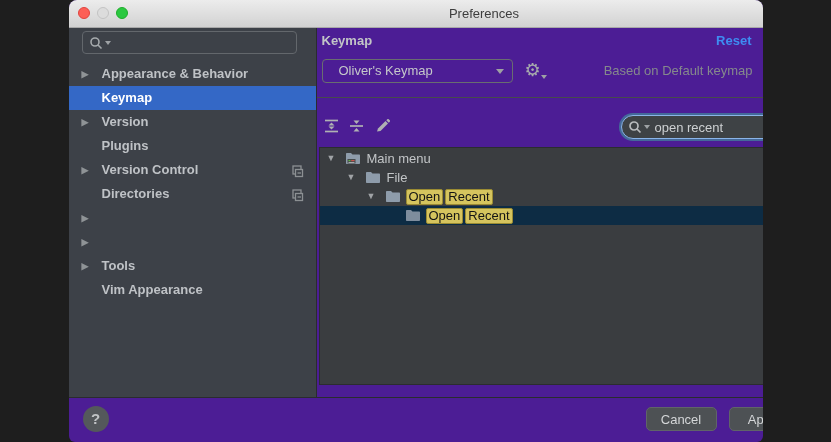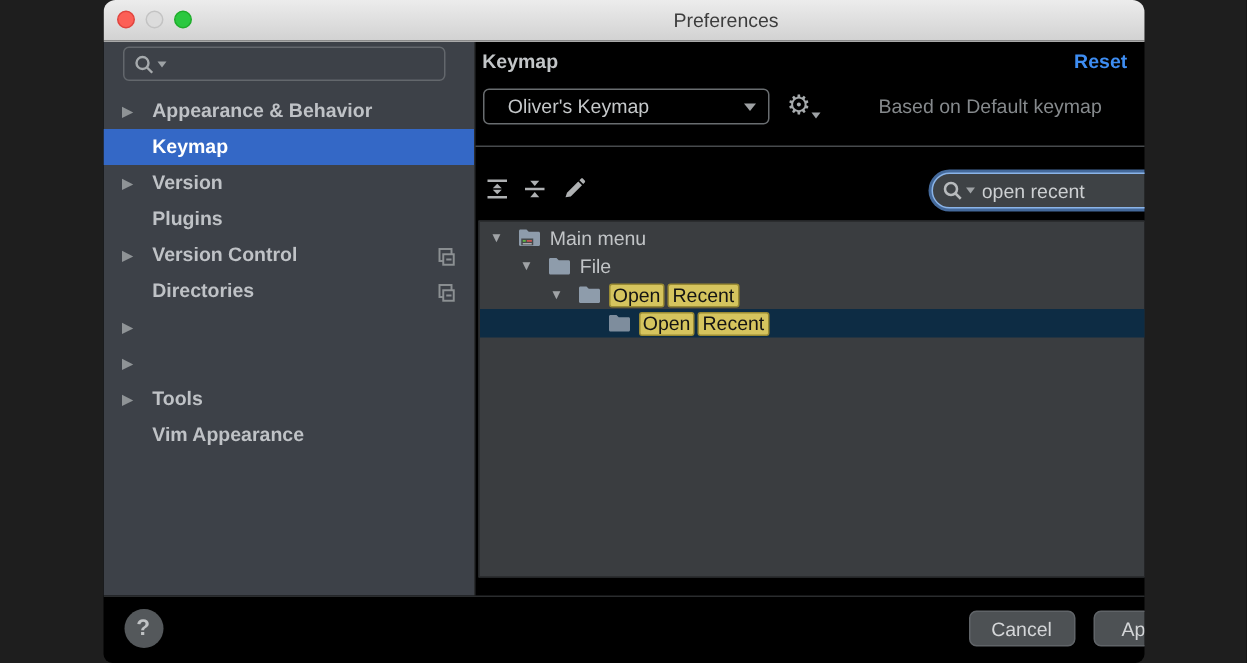--- a/index.html
+++ b/index.html
@@ -1,16 +1,16 @@
 <!DOCTYPE html>
 <html><head>
 <meta charset="utf-8">
 <style>
   html,body{margin:0;padding:0;background:#1e1e1e;font-family:"Liberation Sans",sans-serif;}
-  .window{position:relative;width:694px;height:442px;margin:0 auto;background:#000000;
+  .window{position:relative;width:694px;height:442px;margin:0 auto;background:#4c1d95;
           border-radius:8px 8px 6px 6px;overflow:hidden;font-size:13px;color:#C1C4C6;}
 
   
   .titlebar{position:absolute;left:0;top:0;width:831px;height:27px;
             background:linear-gradient(#ECECEC,#D2D2D2);border-bottom:1px solid #A9A9A9;}
   .titlebar .title{position:absolute;left:0;right:0;top:0;height:27px;line-height:27px;
                    text-align:center;color:#3D3D3D;}
   .light{position:absolute;top:7px;width:12px;height:12px;border-radius:50%;box-sizing:border-box;}
   .light.red{left:9px;background:#FC5F56;border:1px solid #E0443E;}
   .light.gray{left:28px;background:#DCDCDC;border:1px solid #C3C3C3;}
@@ -36,21 +36,21 @@
   
   .rp-title{position:absolute;left:253px;top:33px;font-weight:bold;color:#C2C5C7;}
   .reset-link{position:absolute;right:11px;top:33px;font-weight:bold;color:#3E8DF2;cursor:pointer;}
   .combo{position:absolute;left:253px;top:59px;width:191px;height:24px;box-sizing:border-box;
          border:1px solid #696D70;border-radius:4px;color:#C5C8CA;line-height:22px;padding:0 16px;cursor:default;}
   .combo .cb-arrow{position:absolute;right:8px;top:9px;width:0;height:0;
          border-left:4px solid transparent;border-right:4px solid transparent;border-top:5px solid #9EA1A3;}
   .gear{position:absolute;left:452px;top:58px;width:24px;height:24px;color:#A7ABAD;font-size:18px;
         line-height:24px;text-align:center;cursor:pointer;}
   .gear .caret{position:absolute;right:-2px;bottom:3px;}
-  .based-on{position:absolute;right:28px;top:61px;color:#85898C;line-height:20px;margin-left:28px;}
+  .based-on{position:absolute;right:10px;top:61px;color:#85898C;line-height:20px;margin-left:28px;}
   .hsep{position:absolute;left:248px;top:97px;width:583px;height:1px;background:#474A4D;}
 
   
   .tb-icon{position:absolute;top:118px;width:17px;height:16px;cursor:pointer;}
   .search-field{position:absolute;left:552px;top:115px;width:234px;height:24px;box-sizing:border-box;
         background:#3E4245;border:1px solid #8AB4E8;box-shadow:0 0 0 2px #44699A;border-radius:12px;
         display:flex;align-items:center;padding:0 6px;}
   .search-field input{flex:1;background:transparent;border:none;outline:none;color:#CDD0D2;
         font:13px "Liberation Sans",sans-serif;margin-left:3px;min-width:0;}
   .clear-btn{width:14px;height:14px;border-radius:50%;background:#85898B;color:#3A3D40;font-size:11px;

